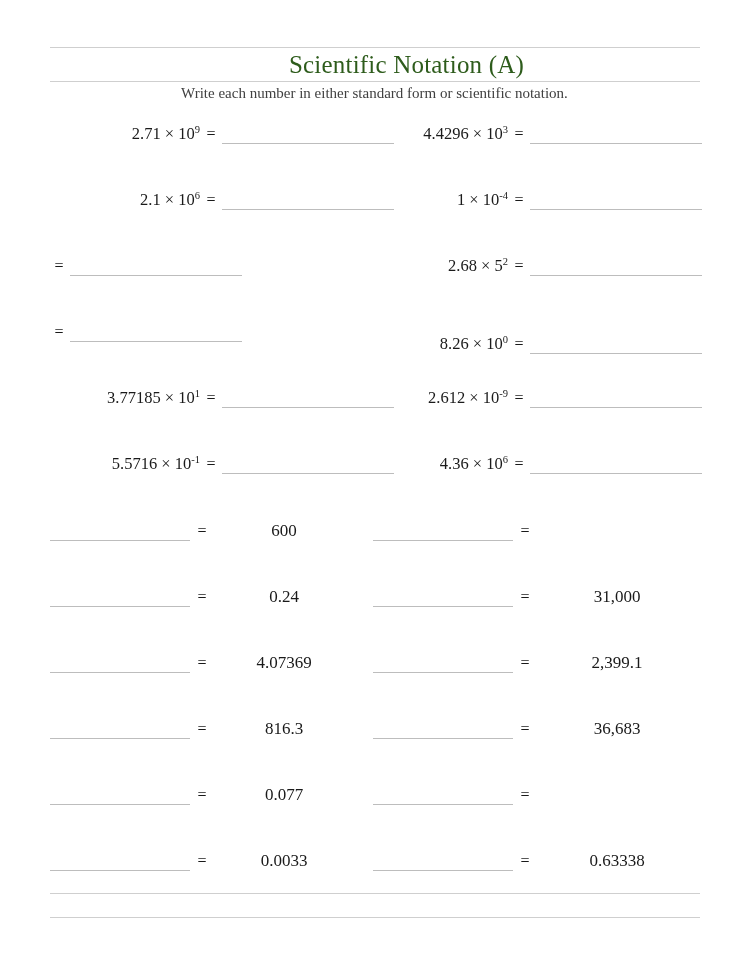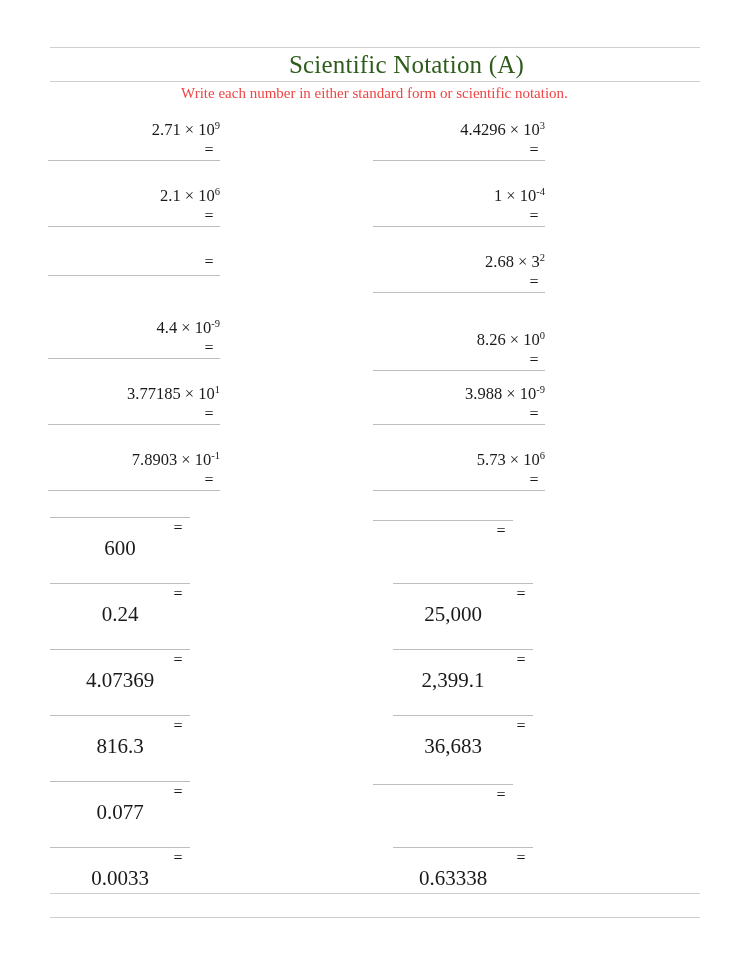--- a/index.html
+++ b/index.html
@@ -43,31 +43,30 @@
     line-height: 30px;
     padding-left: 32px;
   }
   .subtitle {
     position: absolute;
     top: 84px;
     left: 0;
     width: 749px;
     text-align: center;
     font-size: 15px;
-    color: #ef4444;
+    color: #404040;
     line-height: 19px;
   }
 
   
   .row {
     position: absolute;
     height: 24px;
     display: flex;
     align-items: flex-end;
-    flex-direction: column;
   }
   .expr {
     font-size: 16.5px;
     line-height: 20px;
     white-space: nowrap;
     text-align: right;
   }
   .expr sup {
     font-size: 10.5px;
     vertical-align: super;
@@ -76,21 +75,21 @@
   .eq {
     font-size: 16px;
     line-height: 20px;
     text-align: center;
   }
   .blank {
     border-bottom: 1px solid #bdbdbd;
     height: 19px;
   }
   .value {
-    font-size: 21px;
+    font-size: 17px;
     line-height: 20px;
     text-align: center;
     white-space: nowrap;
   }
 
   
   .tb-left  .expr  { width: 152px; }
   .tb-left  .eq    { width: 22px; }
   .tb-left  .blank { width: 172px; }
   .tb-right .expr  { width: 135px; }
@@ -148,62 +147,61 @@
   <div class="row tb-left col-left" style="top:186px">
     <div class="expr"><span>2.1 × 10</span><sup>6</sup></div>
     <div class="eq">=</div>
     <div class="blank"></div>
   </div>
   <div class="row tb-left col-left" style="top:252px">
     <div class="eq">=</div>
     <div class="blank"></div>
   </div>
   <div class="row tb-left col-left" style="top:318px">
-    <div class="expr"><span>4.4 × 10</span><sup>-9</sup></div>
     <div class="eq">=</div>
     <div class="blank"></div>
   </div>
   <div class="row tb-left col-left" style="top:384px">
     <div class="expr"><span>3.77185 × 10</span><sup>1</sup></div>
     <div class="eq">=</div>
     <div class="blank"></div>
   </div>
   <div class="row tb-left col-left" style="top:450px">
-    <div class="expr"><span>7.8903 × 10</span><sup>-1</sup></div>
+    <div class="expr"><span>5.5716 × 10</span><sup>-1</sup></div>
     <div class="eq">=</div>
     <div class="blank"></div>
   </div>
 
   <div class="row tb-right col-right" style="top:120px">
     <div class="expr"><span>4.4296 × 10</span><sup>3</sup></div>
     <div class="eq">=</div>
     <div class="blank"></div>
   </div>
   <div class="row tb-right col-right" style="top:186px">
     <div class="expr"><span>1 × 10</span><sup>-4</sup></div>
     <div class="eq">=</div>
     <div class="blank"></div>
   </div>
   <div class="row tb-right col-right" style="top:252px">
-    <div class="expr"><span>2.68 × 3</span><sup>2</sup></div>
+    <div class="expr"><span>2.68 × 5</span><sup>2</sup></div>
     <div class="eq">=</div>
     <div class="blank"></div>
   </div>
   <div class="row tb-right col-right" style="top:330px">
     <div class="expr"><span>8.26 × 10</span><sup>0</sup></div>
     <div class="eq">=</div>
     <div class="blank"></div>
   </div>
   <div class="row tb-right col-right" style="top:384px">
-    <div class="expr"><span>3.988 × 10</span><sup>-9</sup></div>
+    <div class="expr"><span>2.612 × 10</span><sup>-9</sup></div>
     <div class="eq">=</div>
     <div class="blank"></div>
   </div>
   <div class="row tb-right col-right" style="top:450px">
-    <div class="expr"><span>5.73 × 10</span><sup>6</sup></div>
+    <div class="expr"><span>4.36 × 10</span><sup>6</sup></div>
     <div class="eq">=</div>
     <div class="blank"></div>
   </div>
 
   <div class="row bb-left bcol-left" style="top:517px">
     <div class="blank"></div>
     <div class="eq">=</div>
     <div class="value">600</div>
   </div>
   <div class="row bb-left bcol-left" style="top:583px">
@@ -232,21 +230,21 @@
     <div class="value">0.0033</div>
   </div>
 
   <div class="row bb-right bcol-right" style="top:517px">
     <div class="blank"></div>
     <div class="eq">=</div>
   </div>
   <div class="row bb-right bcol-right" style="top:583px">
     <div class="blank"></div>
     <div class="eq">=</div>
-    <div class="value">25,000</div>
+    <div class="value">31,000</div>
   </div>
   <div class="row bb-right bcol-right" style="top:649px">
     <div class="blank"></div>
     <div class="eq">=</div>
     <div class="value">2,399.1</div>
   </div>
   <div class="row bb-right bcol-right" style="top:715px">
     <div class="blank"></div>
     <div class="eq">=</div>
     <div class="value">36,683</div>

